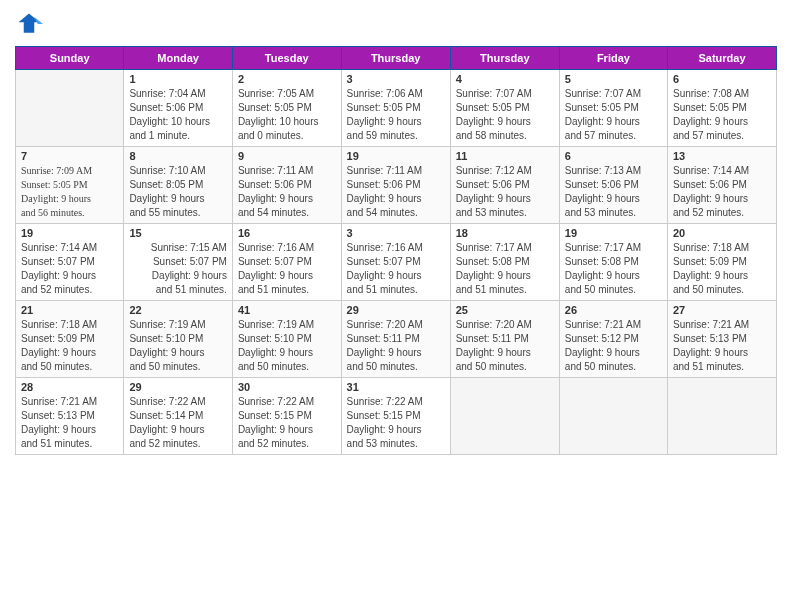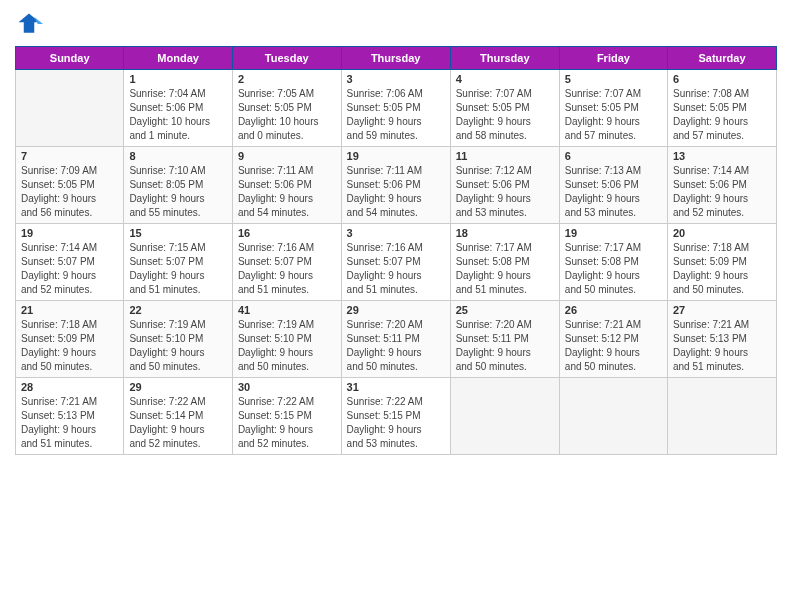--- a/index.html
+++ b/index.html
@@ -171,21 +171,21 @@
             <span class="day-number">6</span>
             <div class="day-info" style="white-space: pre-line;">Sunrise: 7:08 AM
 Sunset: 5:05 PM
 Daylight: 9 hours
 and 57 minutes.</div>
           </td>
         </tr>
         <tr>
           <td>
             <span class="day-number">7</span>
-            <div class="day-info" style="white-space: pre-line;">Sunrise: 7:09 AM
+            <div class="day-info" style="white-space: pre-line; font-family: Liberation Serif, serif;">Sunrise: 7:09 AM
 Sunset: 5:05 PM
 Daylight: 9 hours
 and 56 minutes.</div>
           </td>
           <td>
             <span class="day-number">8</span>
             <div class="day-info" style="white-space: pre-line;">Sunrise: 7:10 AM
 Sunset: 8:05 PM
 Daylight: 9 hours
 and 55 minutes.</div>
@@ -229,21 +229,21 @@
         <tr>
           <td>
             <span class="day-number">19</span>
             <div class="day-info" style="white-space: pre-line;">Sunrise: 7:14 AM
 Sunset: 5:07 PM
 Daylight: 9 hours
 and 52 minutes.</div>
           </td>
           <td>
             <span class="day-number">15</span>
-            <div class="day-info" style="white-space: pre-line;">Sunrise: 7:15 AM
+            <div class="day-info" style="white-space: pre-line; text-align: right;">Sunrise: 7:15 AM
 Sunset: 5:07 PM
 Daylight: 9 hours
 and 51 minutes.</div>
           </td>
           <td>
             <span class="day-number">16</span>
             <div class="day-info" style="white-space: pre-line;">Sunrise: 7:16 AM
 Sunset: 5:07 PM
 Daylight: 9 hours
 and 51 minutes.</div>

